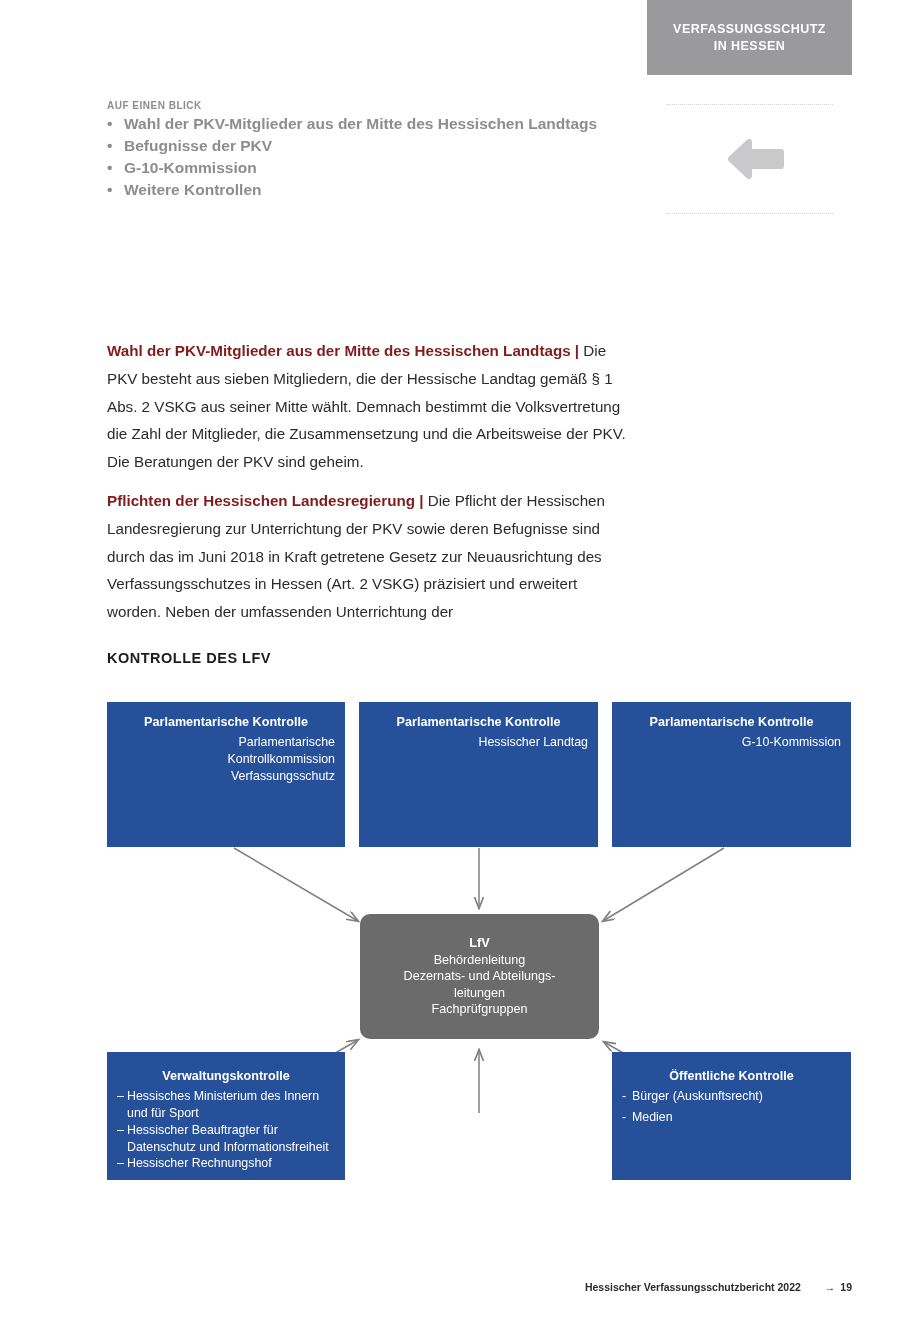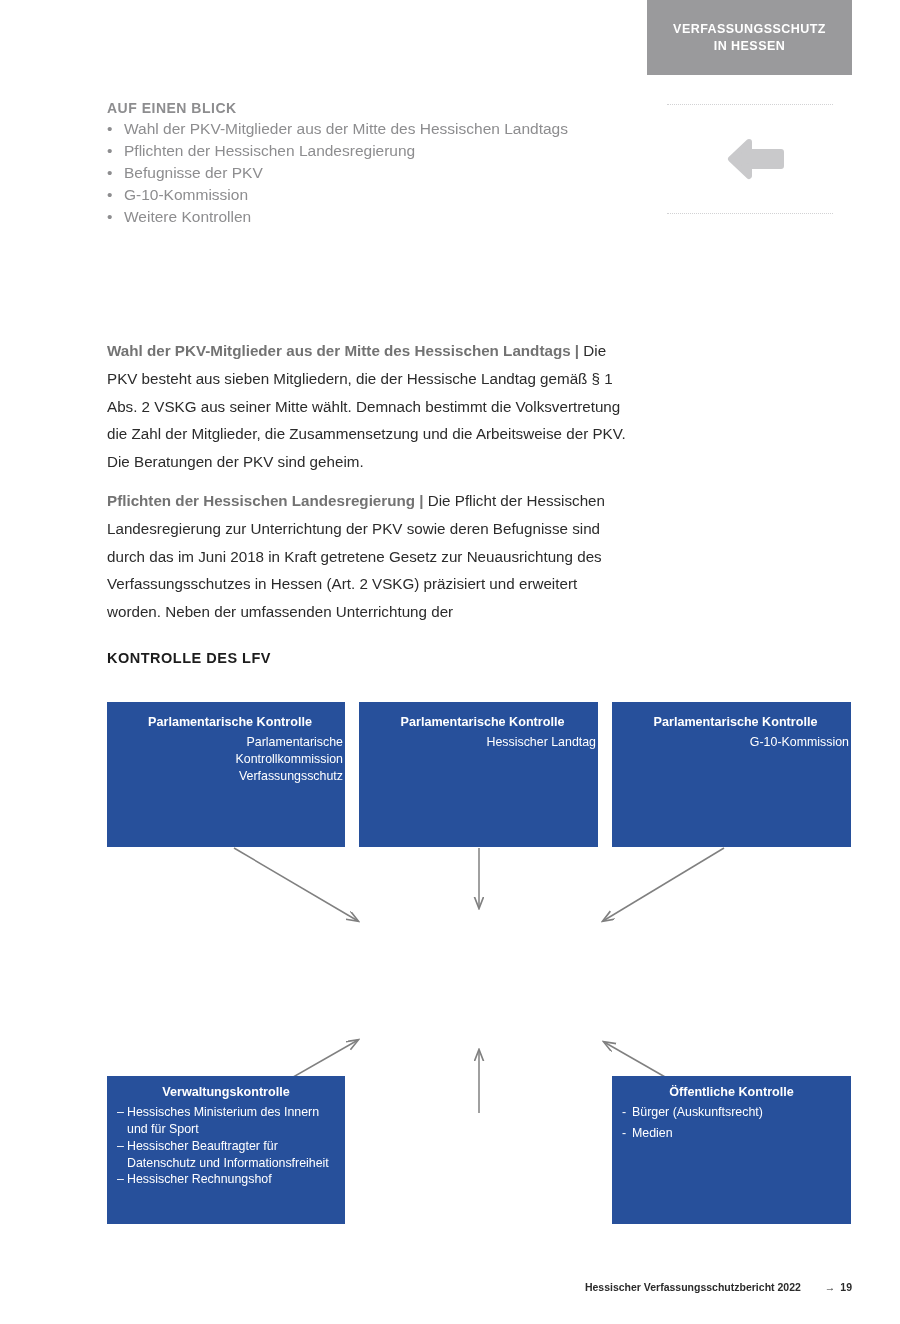--- a/index.html
+++ b/index.html
@@ -22,37 +22,37 @@
   .dotline{
     position:absolute;left:667px;width:166px;height:1px;
     border-top:1.5px dotted #d2d2d4;
   }
   .dotline.one{top:104px;}
   .dotline.two{top:213px;}
   .back-arrow{position:absolute;left:727px;top:138px;width:58px;height:42px;}
 
   
   .glance{position:absolute;left:107px;top:100px;width:520px;color:#8d8d8f;}
-  .glance-title{font-weight:bold;font-size:14px;letter-spacing:.5px;margin-bottom:2px;}
-  .glance ul{list-style:none;margin:0;padding:0;}
+  .glance-title{font-weight:bold;font-size:10px;letter-spacing:.5px;margin-bottom:2px;}
+  .glance ul{list-style:none;margin:0;padding:0;font-weight:bold;}
   .glance li{
     font-size:15.5px;line-height:1.42;padding-left:17px;position:relative;
   }
   .glance li::before{
     content:"\2022";position:absolute;left:0;top:0;font-size:15.5px;
   }
 
   
   .para{
     position:absolute;left:107px;width:522px;
     font-size:15.2px;line-height:1.82;color:#2b2b2b;
   }
   .para.p1{top:322px;}
   .para.p2{top:472px;}
-  .para b{font-weight:bold;color:#737373;}
+  .para b{font-weight:bold;color:#7f1d1d;}
 
   
   .diagram-title{
     position:absolute;left:107px;top:650px;
     font-weight:bold;font-size:14.5px;letter-spacing:.5px;color:#1c1c1c;
   }
   .svg-layer{position:absolute;left:0;top:0;width:900px;height:1324px;}
 
   .node{
     position:absolute;background:#27509b;color:#ffffff;box-sizing:border-box;
@@ -62,22 +62,22 @@
   }
   .node .n-body{
     font-size:12.4px;line-height:1.35;text-align:right;margin-top:4px;
   }
   .node .n-body.left{text-align:left;}
   .node .n-body.left .li{
     padding-left:10px;position:relative;
   }
   .node .n-body.left .li .dash{position:absolute;left:0;top:0;}
 
-  .top-node{top:702px;height:145px;padding:12px 2px 0 10px;}
-  .bot-node{top:1076px;height:148px;padding:8px 10px 0 10px;}
+  .top-node{top:702px;height:145px;padding:12px 10px 0 10px;}
+  .bot-node{top:1052px;height:128px;padding:16px 10px 0 10px;}
   .col-a{left:107px;width:238px;}
   .col-b{left:359px;width:239px;}
   .col-c{left:612px;width:239px;}
 
   .center-node{
     position:absolute;left:360px;top:914px;width:239px;height:125px;
     background:#6b6b6b;border-radius:10px;color:#ffffff;
     display:flex;flex-direction:column;align-items:center;justify-content:center;
     padding:0 8px;box-sizing:border-box;
   }
@@ -107,21 +107,20 @@
   <div class="dotline two"></div>
 
   <svg class="back-arrow" viewBox="0 0 58 42">
     <path d="M22 4 L4 21 L22 38 L22 28 L54 28 L54 14 L22 14 Z" fill="#c9c9cb" stroke="#c9c9cb" stroke-width="6" stroke-linejoin="round"></path>
   </svg>
 
   <div class="glance">
     <div class="glance-title">AUF EINEN BLICK</div>
     <ul>
       <li>Wahl der PKV-Mitglieder aus der Mitte des Hessischen Landtags</li>
-      <li>Pflichten der Hessischen Landesregierung</li>
       <li>Befugnisse der PKV</li>
       <li>G-10-Kommission</li>
       <li>Weitere Kontrollen</li>
     </ul>
   </div>
 
   <p class="para p1"><b>Wahl der PKV-Mitglieder aus der Mitte des Hessischen Landtags |</b><span> Die PKV besteht aus sieben Mitgliedern, die der Hessische Landtag gemäß § 1 Abs. 2 VSKG aus seiner Mitte wählt. Demnach bestimmt die Volksvertretung die Zahl der Mitglieder, die Zusammensetzung und die Arbeitsweise der PKV. Die Beratungen der PKV sind geheim.</span></p>
 
   <p class="para p2"><b>Pflichten der Hessischen Landesregierung |</b><span> Die Pflicht der Hessischen Landesregierung zur Unterrichtung der PKV sowie deren Befugnisse sind durch das im Juni 2018 in Kraft getretene Gesetz zur Neuausrichtung des Verfassungsschutzes in Hessen (Art. 2 VSKG) präzisiert und erweitert worden. Neben der umfassenden Unterrichtung der</span></p>
 
@@ -159,20 +158,29 @@
     </div>
   </div>
 
   <div class="node top-node col-c">
     <div class="n-title">Parlamentarische Kontrolle</div>
     <div class="n-body">
       <div>G-10-Kommission</div>
     </div>
   </div>
 
+  <div class="center-node">
+    <div class="c-title">LfV</div>
+    <div class="c-body">
+      <div>Behördenleitung</div>
+      <div>Dezernats- und Abteilungs-</div>
+      <div>leitungen</div>
+      <div>Fachprüfgruppen</div>
+    </div>
+  </div>
 
   <div class="node bot-node col-a">
     <div class="n-title">Verwaltungskontrolle</div>
     <div class="n-body left">
       <div class="li"><span class="dash">–</span><span>Hessisches Ministerium des Innern und für Sport</span></div>
       <div class="li"><span class="dash">–</span><span>Hessischer Beauftragter für Datenschutz und Informationsfreiheit</span></div>
       <div class="li"><span class="dash">–</span><span>Hessischer Rechnungshof</span></div>
     </div>
   </div>
 

